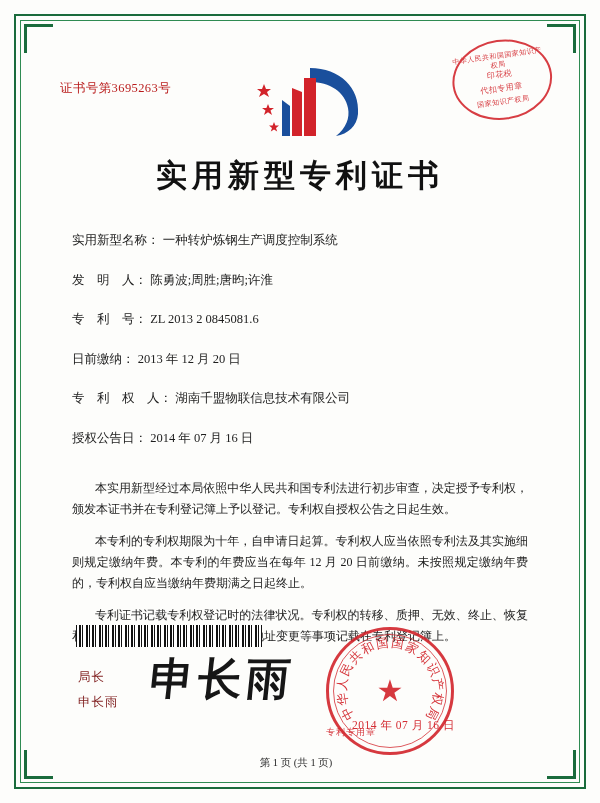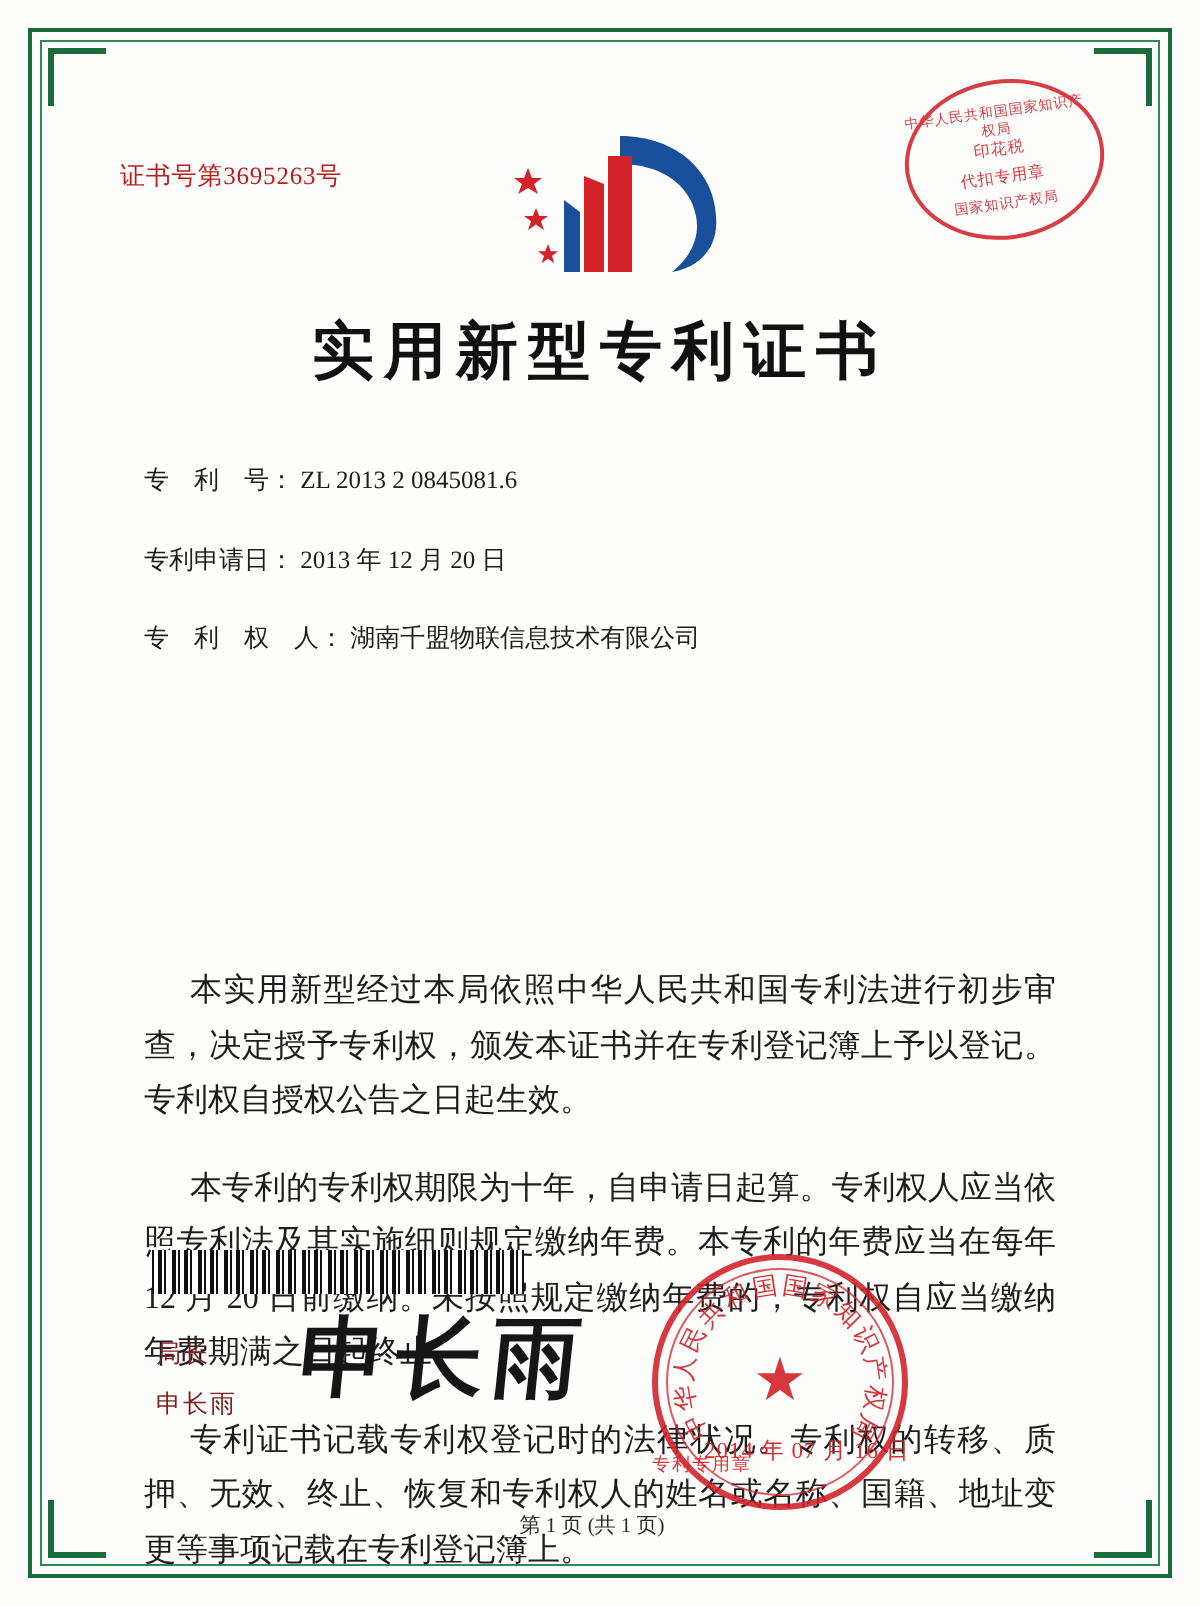--- a/index.html
+++ b/index.html
@@ -127,21 +127,21 @@
     color: #1d1d1d;
   }
 
   
   .paragraphs {
     position: absolute;
     left: 72px; top: 466px;
     width: 456px;
   }
   .para {
-    font-size: 16px;
+    font-size: 12px;
     line-height: 1.72;
     color: #1d1d1d;
     text-indent: 23px;
     text-align: justify;
     margin-bottom: 3px;
   }
 
   
   .barcode {
     position: absolute;
@@ -284,30 +284,42 @@
     <div class="seal-tr-text l1">中华人民共和国国家知识产权局</div>
     <div class="seal-tr-text l2">印花税</div>
     <div class="seal-tr-text l3">代扣专用章</div>
     <div class="seal-tr-text l4">国家知识产权局</div>
   </div>
 
   <div class="main-title">实用新型专利证书</div>
 
   <div class="fields">
     <div class="field-row">
+      <span class="field-label">实用新型名称：</span>
+      <span class="field-value">一种转炉炼钢生产调度控制系统</span>
+    </div>
+    <div class="field-row">
+      <span class="field-label">发　明　人：</span>
+      <span class="field-value">陈勇波;周胜;唐昀;许淮</span>
+    </div>
+    <div class="field-row">
       <span class="field-label">专　利　号：</span>
       <span class="field-value">ZL 2013 2 0845081.6</span>
     </div>
     <div class="field-row">
-      <span class="field-label">专利申请日：</span>
+      <span class="field-label">日前缴纳：</span>
       <span class="field-value">2013 年 12 月 20 日</span>
     </div>
     <div class="field-row">
       <span class="field-label">专　利　权　人：</span>
       <span class="field-value">湖南千盟物联信息技术有限公司</span>
+    </div>
+    <div class="field-row">
+      <span class="field-label">授权公告日：</span>
+      <span class="field-value">2014 年 07 月 16 日</span>
     </div>
   </div>
 
   <div class="paragraphs">
     <p class="para">本实用新型经过本局依照中华人民共和国专利法进行初步审查，决定授予专利权，颁发本证书并在专利登记簿上予以登记。专利权自授权公告之日起生效。</p>
     <p class="para">本专利的专利权期限为十年，自申请日起算。专利权人应当依照专利法及其实施细则规定缴纳年费。本专利的年费应当在每年 12 月 20 日前缴纳。未按照规定缴纳年费的，专利权自应当缴纳年费期满之日起终止。</p>
     <p class="para">专利证书记载专利权登记时的法律状况。专利权的转移、质押、无效、终止、恢复和专利权人的姓名或名称、国籍、地址变更等事项记载在专利登记簿上。</p>
   </div>
 
   <div class="barcode"></div>

